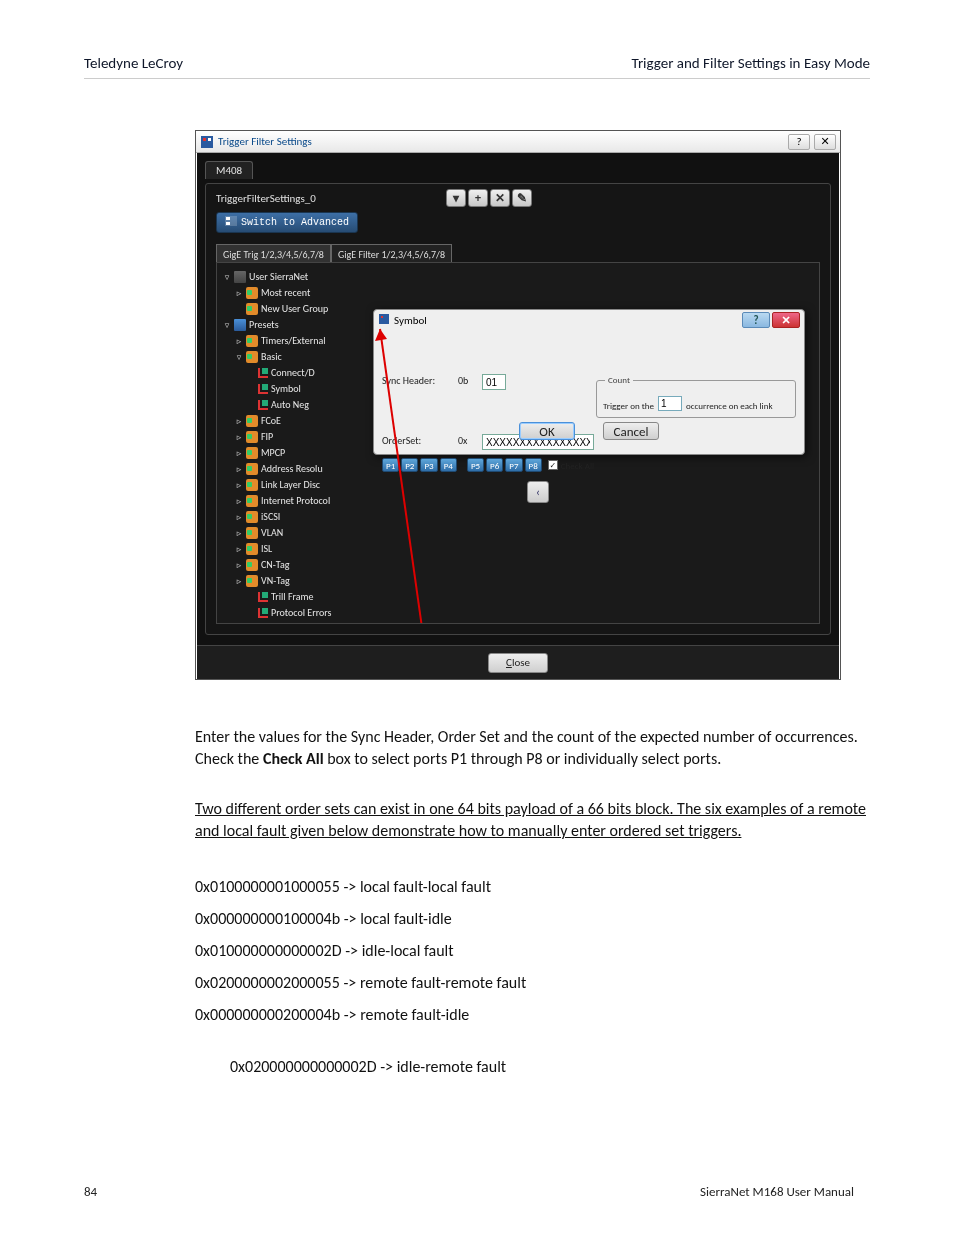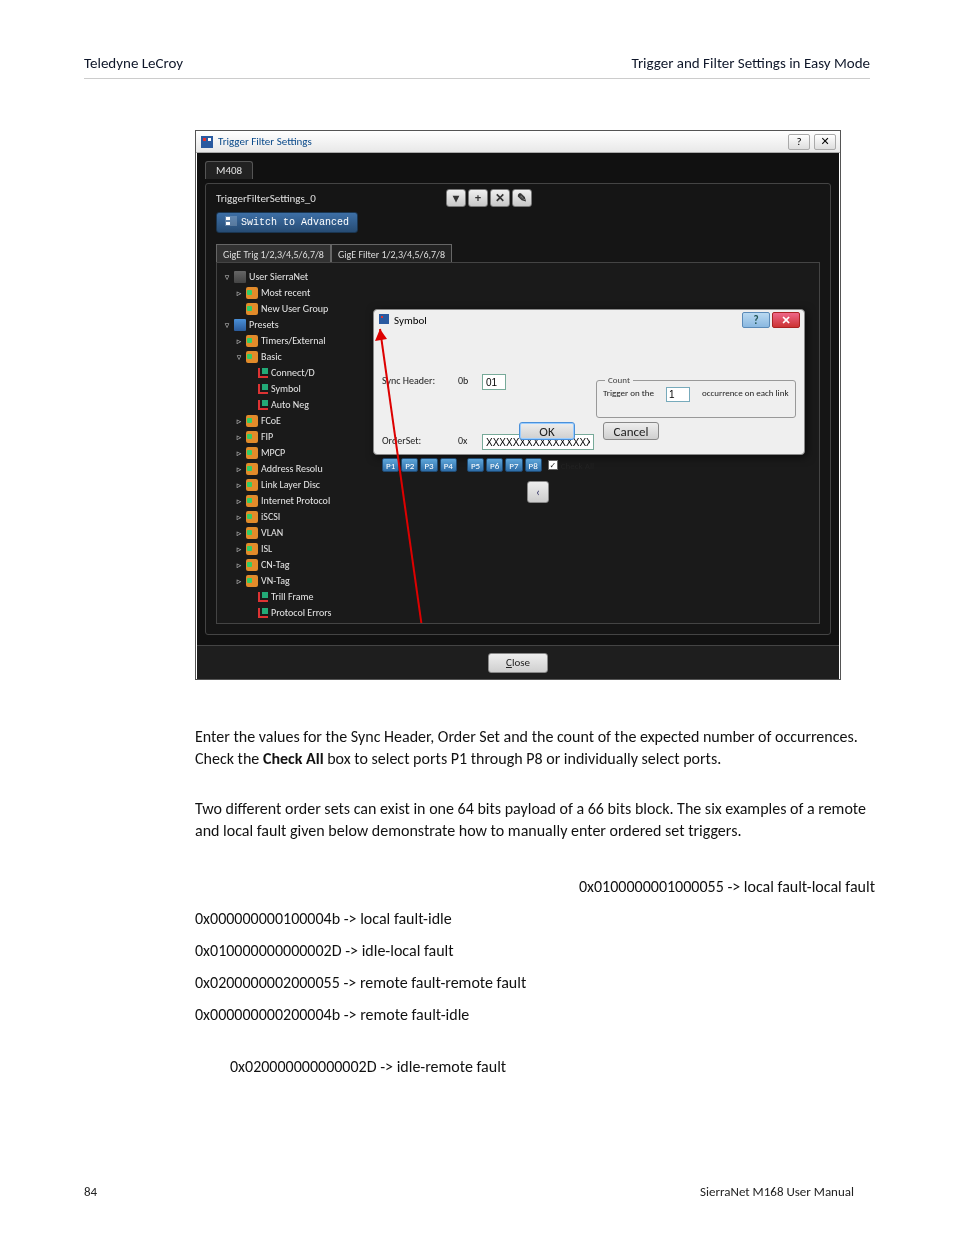--- a/index.html
+++ b/index.html
@@ -137,21 +137,21 @@
   .inp-os{width:112px;}
   .ports-row{display:flex;align-items:center;gap:2px;margin-top:4px;}
   .port-chip{background:linear-gradient(#5ea6da,#2f6ea8);color:#fff;border:1px solid #1f4a72;border-radius:2px;padding:0 3px;font-size:9px;height:14px;display:flex;align-items:center;}
   .chkall{display:flex;align-items:center;gap:3px;font-size:9px;margin-left:4px;color:#222;}
   .chkbox{width:10px;height:10px;border:1px solid #666;background:#fff;display:flex;align-items:center;justify-content:center;font-size:8px;color:#222;}
   .count-grp{
     position:absolute; top:46px; right:0; width:200px; height:38px;
     border:1px solid #999; border-radius:3px;
   }
   .count-lgnd{position:absolute;top:-7px;left:8px;background:#efefef;padding:0 3px;font-size:9px;color:#444;}
-  .count-inner{position:absolute;inset:6px;display:flex;align-items:flex-start;gap:12px;font-size:9px;}
+  .count-inner{position:absolute;inset:6px;display:flex;align-items:flex-end;gap:4px;font-size:9px;}
   .count-inp{width:24px;height:15px;border:1px solid #7ab;background:#fff;padding:0 2px;font-size:10px;}
   .dlg-btns{position:absolute;bottom:6px;left:0;right:0;display:flex;justify-content:center;gap:28px;}
   .dlg-btn{width:56px;height:18px;background:linear-gradient(#eee,#cfcfcf);border:1px solid #888;border-radius:3px;font-size:13px;display:flex;align-items:center;justify-content:center;}
   .dlg-btn-ok{border:1px solid #4a90d9; box-shadow:0 0 0 1px #9cf inset;}
   .collapse-btn{
     position:absolute;top:218px;left:310px;width:22px;height:22px;
     background:linear-gradient(#eee,#ccc);border:1px solid #888;border-radius:3px;
     display:flex;align-items:center;justify-content:center;font-size:12px;color:#336;
     z-index:3;
   }
@@ -164,21 +164,21 @@
     background:#1e1e1e; border-top:1px solid #444;
     display:flex; align-items:center; justify-content:center;
   }
   .close-main{
     width:60px;height:20px;background:linear-gradient(#eee,#cfcfcf);border:1px solid #888;border-radius:3px;font-size:11px;display:flex;align-items:center;justify-content:center;color:#222;
   }
   .body-text {
     position:absolute; left:195px; width:680px;
     font-size:16px; line-height:1.35; color:#111;
   }
-  .p1{top:726px;} .p2{top:798px;} .p3{top:876px;text-align:right;}
+  .p1{top:726px;} .p2{top:798px;text-decoration:underline;} .p3{top:876px;}
   .p4{top:908px;} .p5{top:940px;} .p6{top:972px;}
   .p7{top:1004px;} .p8{top:1056px;margin-left:35px;}
   .bold{font-weight:bold;}
   .page-footer{
     position:absolute; bottom:36px; left:84px; right:100px;
     display:flex; justify-content:space-between; font-size:13px; color:#222;
   }
 </style>
 </head>
 <body>

